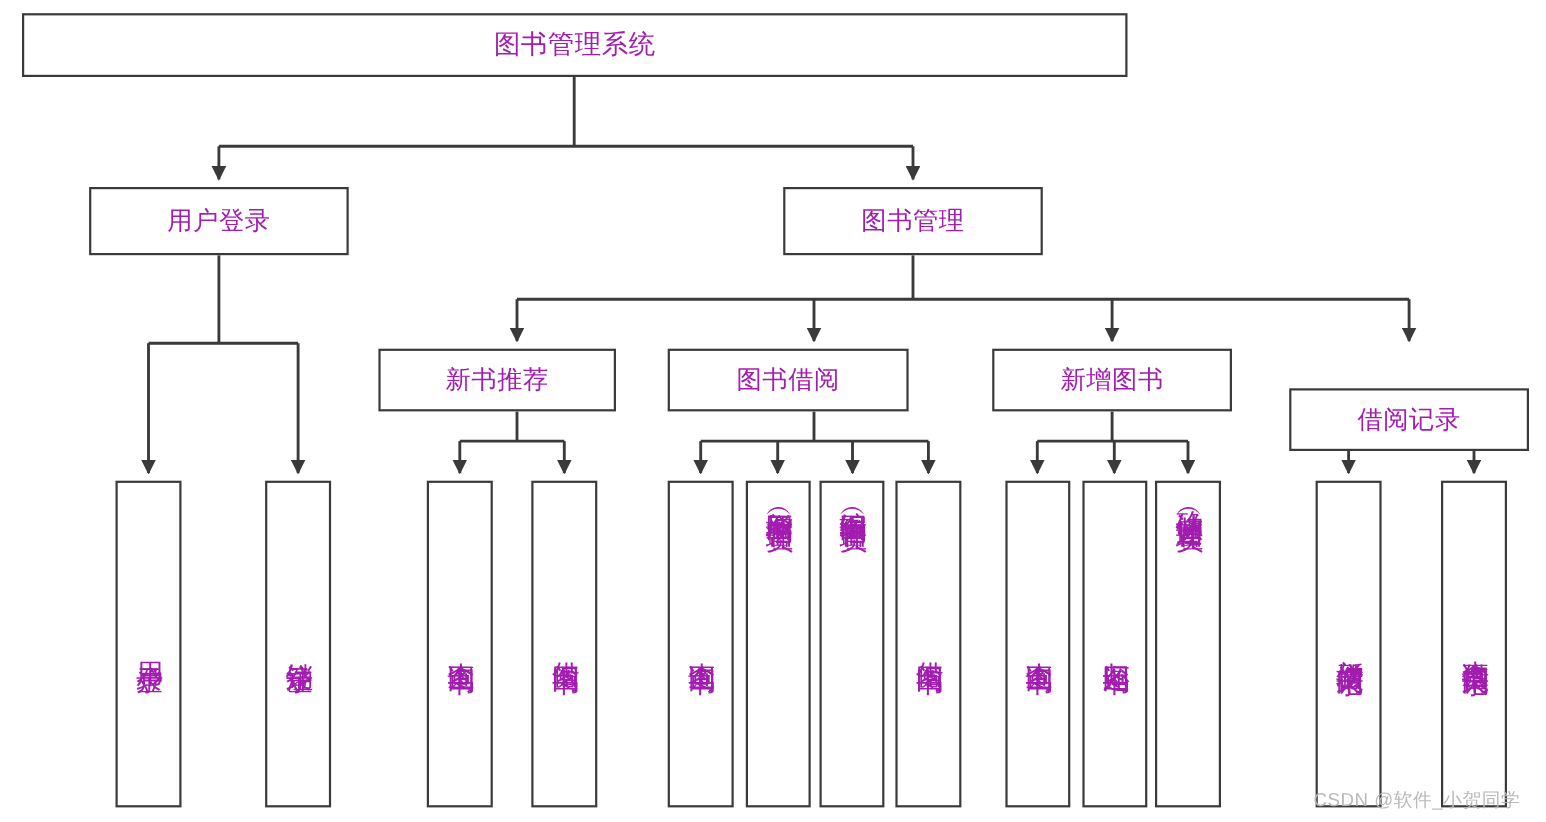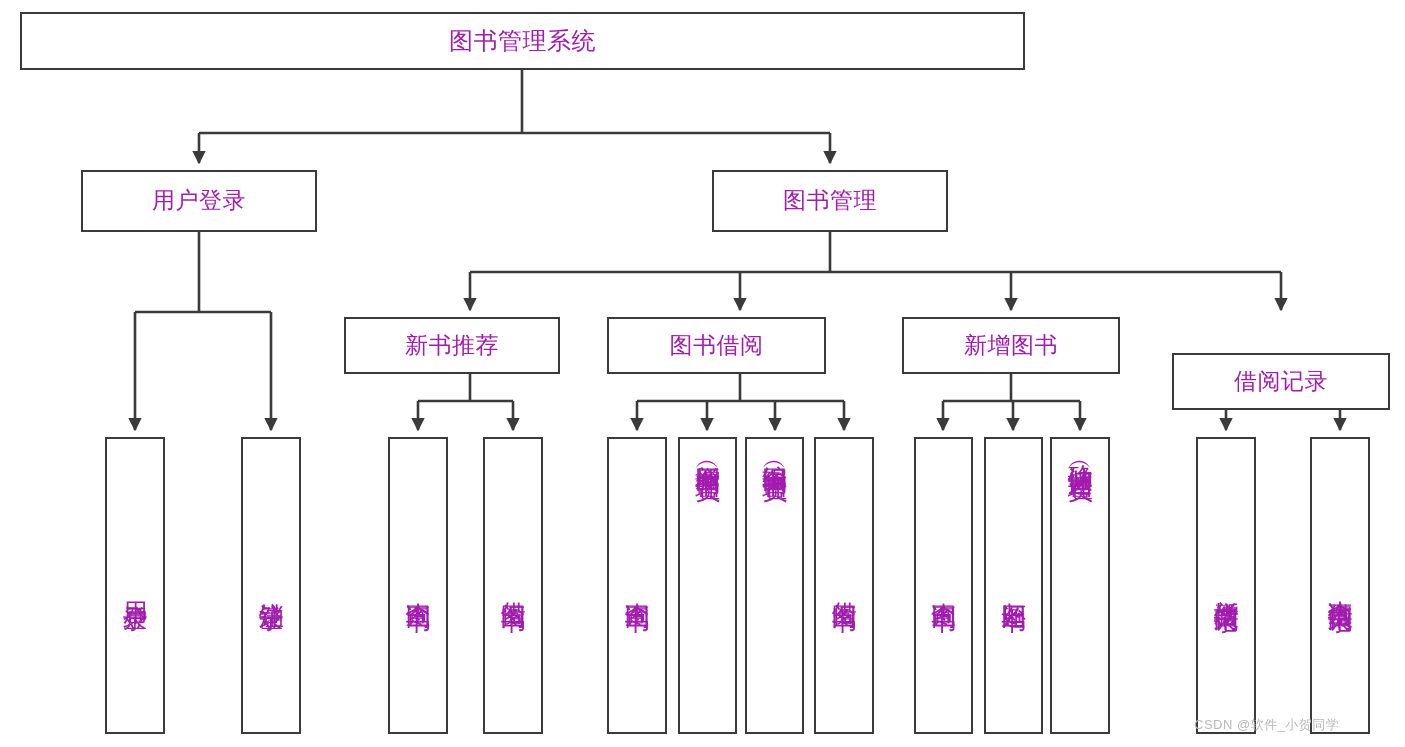--- a/index.html
+++ b/index.html
@@ -62,21 +62,21 @@
   }
   .node.vert .label {
     writing-mode: vertical-rl;
     text-orientation: upright;
     font-size: 25px;
     line-height: 1.02;
     letter-spacing: 2px;
   }
   .watermark {
     position: absolute;
-    font-size: 13px;
+    font-size: 17px;
     color: #b9b9b9;
     white-space: nowrap;
     z-index: 5;
     letter-spacing: 0.5px;
   }
 </style>
 </head>
 <body>
 
 <div id="canvas">

